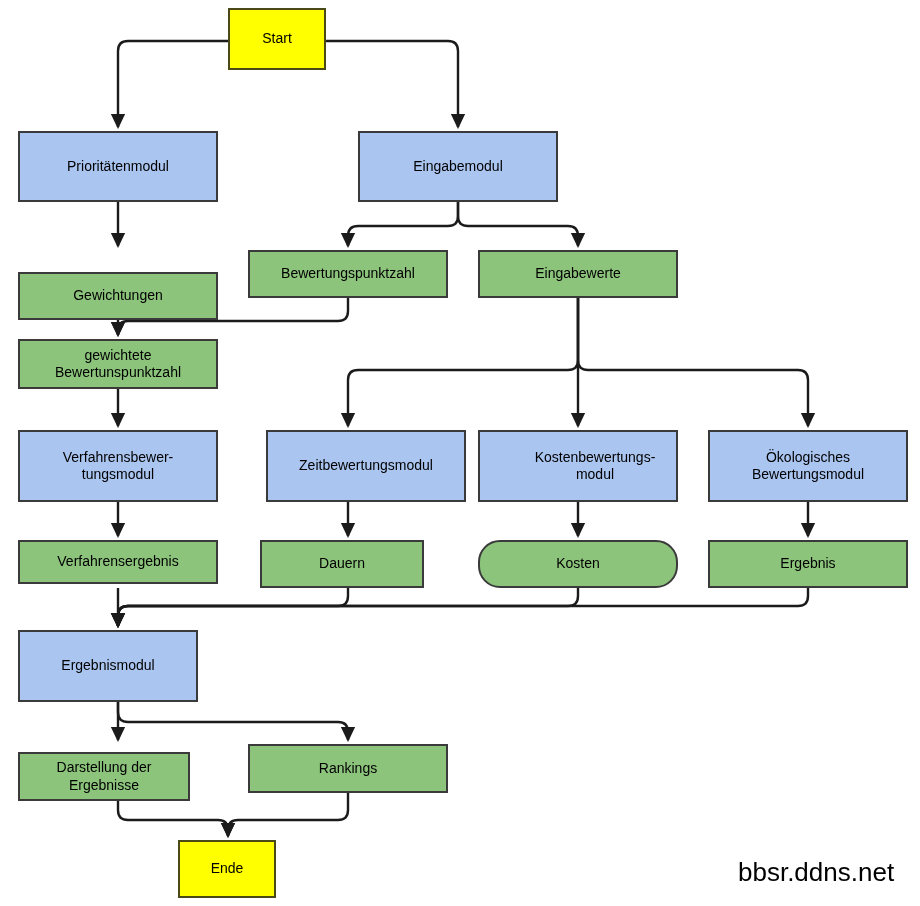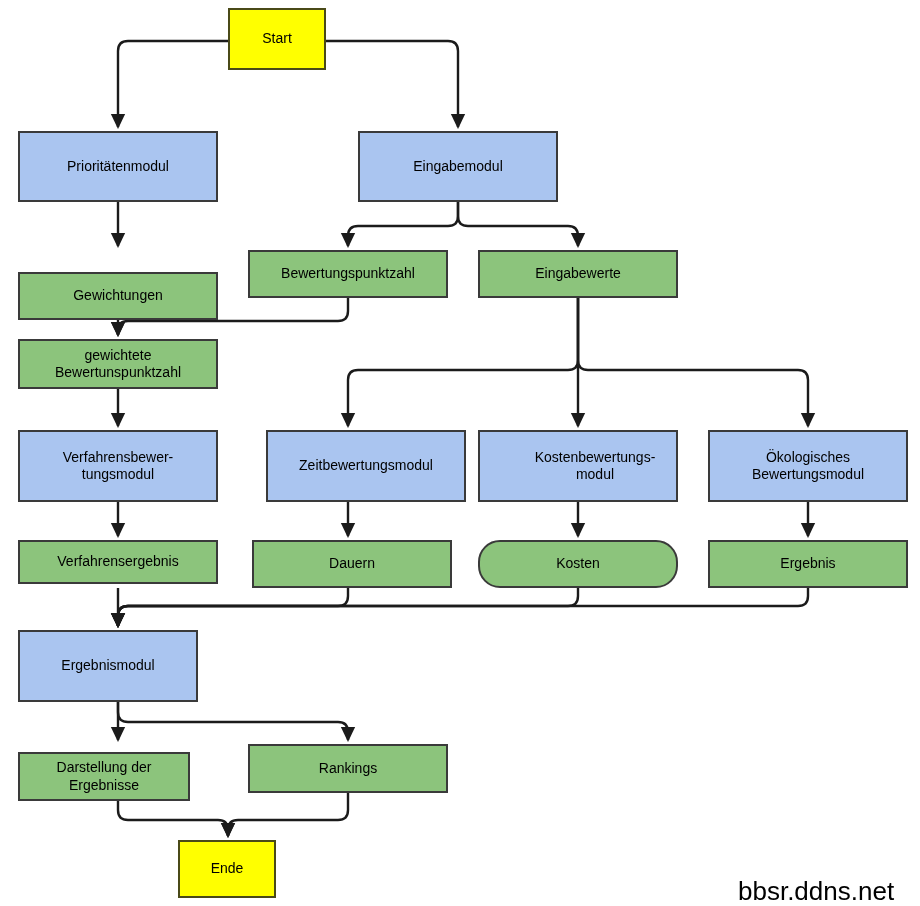--- a/index.html
+++ b/index.html
@@ -156,21 +156,21 @@
 
   <div class="node n-module" style="left:708px; top:430px; width:200px; height:72px;">
     <span class="node-label">Ökologisches
 Bewertungsmodul</span>
   </div>
 
   <div class="node n-data" style="left:18px; top:540px; width:200px; height:44px;">
     <span class="node-label">Verfahrensergebnis</span>
   </div>
 
-  <div class="node n-data" style="left:252px; top:540px; width:200px; height:48px;">
+  <div class="node n-data" style="left:260px; top:540px; width:164px; height:48px;">
     <span class="node-label">Dauern</span>
   </div>
 
   <div class="node n-data" style="left:478px; top:540px; width:200px; height:48px;border-radius:22px;">
     <span class="node-label">Kosten</span>
   </div>
 
   <div class="node n-data" style="left:708px; top:540px; width:200px; height:48px;">
     <span class="node-label">Ergebnis</span>
   </div>
@@ -185,15 +185,15 @@
   </div>
 
   <div class="node n-data" style="left:248px; top:744px; width:200px; height:49px;">
     <span class="node-label">Rankings</span>
   </div>
 
   <div class="node n-start" style="left:178px; top:840px; width:98px; height:58px;">
     <span class="node-label">Ende</span>
   </div>
 
-  <div class="watermark" style="left:738px; top:857px;margin-top:19px;">bbsr.ddns.net</div>
+  <div class="watermark" style="left:738px; top:857px;">bbsr.ddns.net</div>
 
 </div>
 
 </body></html>

